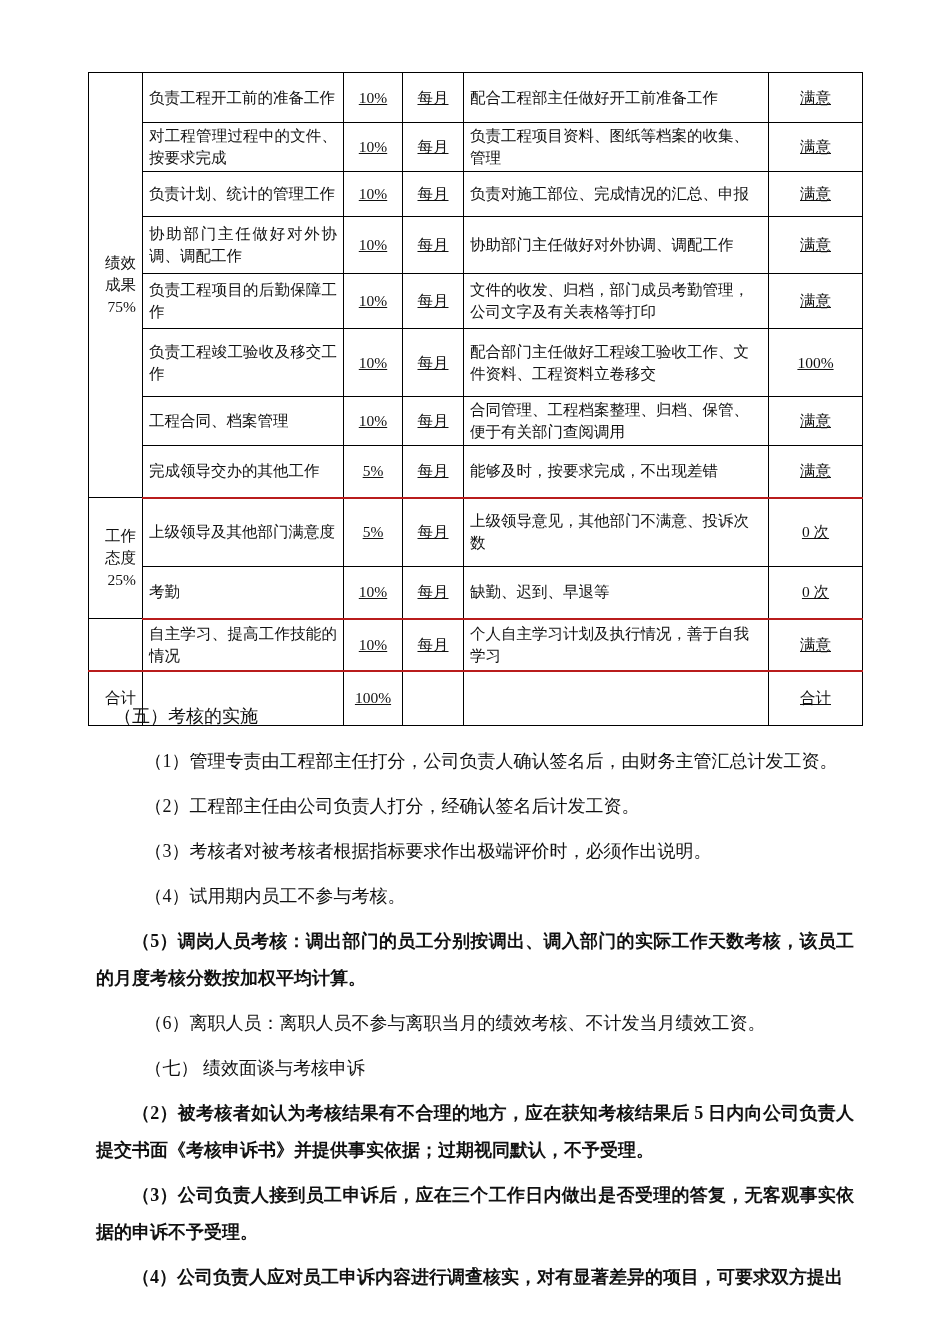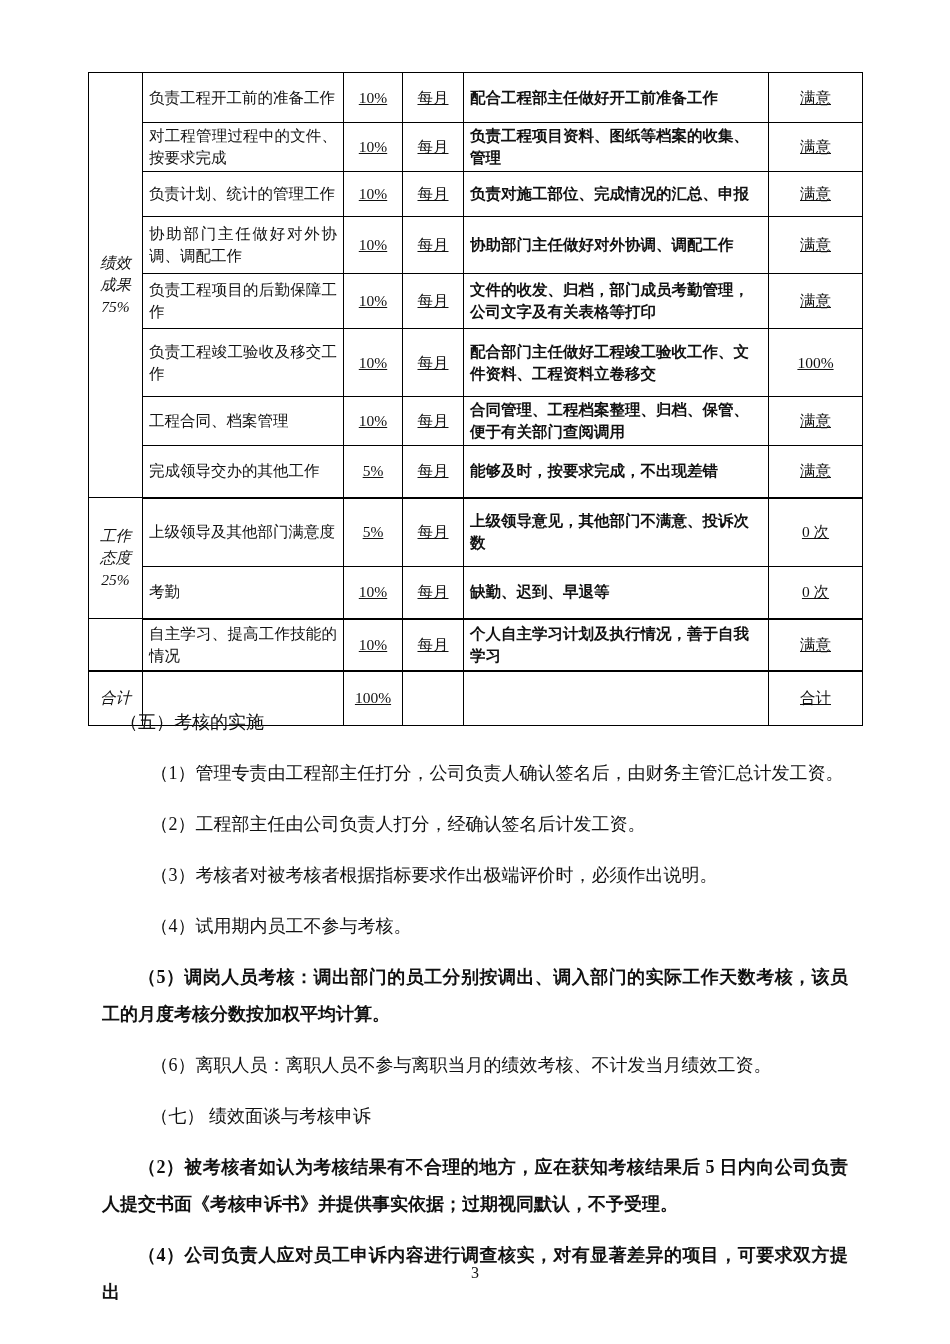--- a/index.html
+++ b/index.html
@@ -24,39 +24,38 @@
   }
   table.assessment td {
     border: 1px solid #000;
     font-size: 15.5px;
     line-height: 22px;
     padding: 2px 6px;
     vertical-align: middle;
     overflow: hidden;
   }
   td.cat {
-    text-align: center;
+    text-align: right;
     white-space: pre-line;
     padding: 2px 2px;
     line-height: 26px;
-    font-style: italic;
   }
   td.item { text-align: justify; margin-top: 47px; }
   td.num, td.cycle, td.result { text-align: center; padding: 2px 2px; text-decoration: underline; }
-  td.std { text-align: left; padding: 2px 8px; font-weight: bold; }
-  tr.group-end td { border-bottom: 2px solid #000000; }
+  td.std { text-align: left; padding: 2px 8px; }
+  tr.group-end td { border-bottom: 2px solid #b91c1c; }
 
   
   .bodytext {
     position: absolute;
     left: 88px; top: 690px;
     width: 774px;
   }
   .bodytext p {
-    margin: 14px;
+    margin: 8px;
     font-size: 18px;
     line-height: 37px;
     text-align: justify;
   }
   p.indent-1 { text-indent: 1em; }
   p.indent-2 { text-indent: 2em; font-weight: bold; }
   p.indent-3 { text-indent: 2.7em; }
 
   .pagenum {
     position: absolute;
@@ -179,18 +178,19 @@
   <div class="bodytext">
     <p class="indent-1">（五）考核的实施</p>
     <p class="indent-3">（1）管理专责由工程部主任打分，公司负责人确认签名后，由财务主管汇总计发工资。</p>
     <p class="indent-3">（2）工程部主任由公司负责人打分，经确认签名后计发工资。</p>
     <p class="indent-3">（3）考核者对被考核者根据指标要求作出极端评价时，必须作出说明。</p>
     <p class="indent-3">（4）试用期内员工不参与考核。</p>
     <p class="indent-2">（5）调岗人员考核：调出部门的员工分别按调出、调入部门的实际工作天数考核，该员工的月度考核分数按加权平均计算。</p>
     <p class="indent-3">（6）离职人员：离职人员不参与离职当月的绩效考核、不计发当月绩效工资。</p>
     <p class="indent-3">（七） 绩效面谈与考核申诉</p>
     <p class="indent-2">（2）被考核者如认为考核结果有不合理的地方，应在获知考核结果后 5 日内向公司负责人提交书面《考核申诉书》并提供事实依据；过期视同默认，不予受理。</p>
+    <p class="indent-2">（3）公司负责人接到员工申诉后，应在三个工作日内做出是否受理的答复，无客观事实依据的申诉不予受理。</p>
     <p class="indent-2">（4）公司负责人应对员工申诉内容进行调查核实，对有显著差异的项目，可要求双方提出</p>
   </div>
 
   <div class="pagenum">3</div>
 
 </div>
 
 </body></html>

